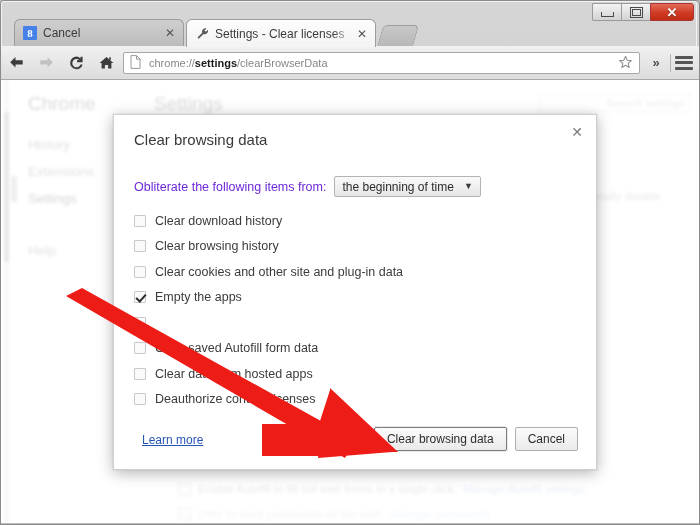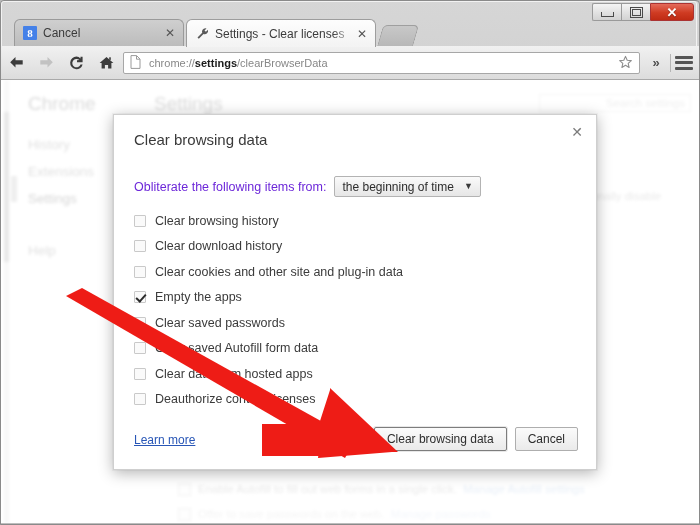--- a/index.html
+++ b/index.html
@@ -160,21 +160,21 @@
     width:12px;height:12px;flex:0 0 12px;box-sizing:border-box;
     border:1px solid #c9c9c9;background:#fafafa;border-radius:1px;margin-right:9px;
     position:relative;
   }
   .cb-box.checked:after{
     content:"";position:absolute;left:3px;top:0px;width:4px;height:8px;
     border:solid #2b2b2b;border-width:0 2px 2px 0;transform:rotate(42deg);
   }
   .cb-label{font-size:12.5px;color:#3b3b3b;white-space:nowrap;}
 
-  .dlg-footer{position:absolute;left:0;right:0;bottom:0;height:52px;text-decoration:underline;}
+  .dlg-footer{position:absolute;left:8px;right:0;bottom:0;height:52px;text-decoration:underline;}
   .learn-more{
     position:absolute;left:20px;top:16px;font-size:12px;color:#2856b6;
     text-decoration:underline;
   }
   .dlg-buttons{position:absolute;right:18px;top:10px;display:flex;align-items:center;}
   .btn{
     height:24px;box-sizing:border-box;padding:0 12px;
     background:linear-gradient(to bottom,#fbfbfb,#eaeaea);
     border:1px solid #aeaeae;border-radius:2px;
     font-size:12px;color:#2d2d2d;
@@ -317,37 +317,36 @@
       <span class="dlg-from-label">Obliterate the following items from:</span>
       <span class="dlg-select">
         <span>the beginning of time</span>
         <span class="caret">▼</span>
       </span>
     </div>
 
     <div class="cb-list">
       <div class="cb-item">
         <span class="cb-box"></span>
+        <span class="cb-label">Clear download history</span>
+      </div>
+      <div class="cb-item">
+        <span class="cb-box"></span>
         <span class="cb-label">Clear browsing history</span>
-      </div>
-      <div class="cb-item">
-        <span class="cb-box"></span>
-        <span class="cb-label">Clear download history</span>
       </div>
       <div class="cb-item">
         <span class="cb-box"></span>
         <span class="cb-label">Clear cookies and other site and plug-in data</span>
       </div>
       <div class="cb-item">
         <span class="cb-box checked"></span>
         <span class="cb-label">Empty the apps</span>
       </div>
       <div class="cb-item">
         <span class="cb-box"></span>
-        <span class="cb-label">Clear saved passwords</span>
       </div>
       <div class="cb-item">
         <span class="cb-box"></span>
         <span class="cb-label">Clear saved Autofill form data</span>
       </div>
       <div class="cb-item">
         <span class="cb-box"></span>
         <span class="cb-label">Clear data from hosted apps</span>
       </div>
       <div class="cb-item">

